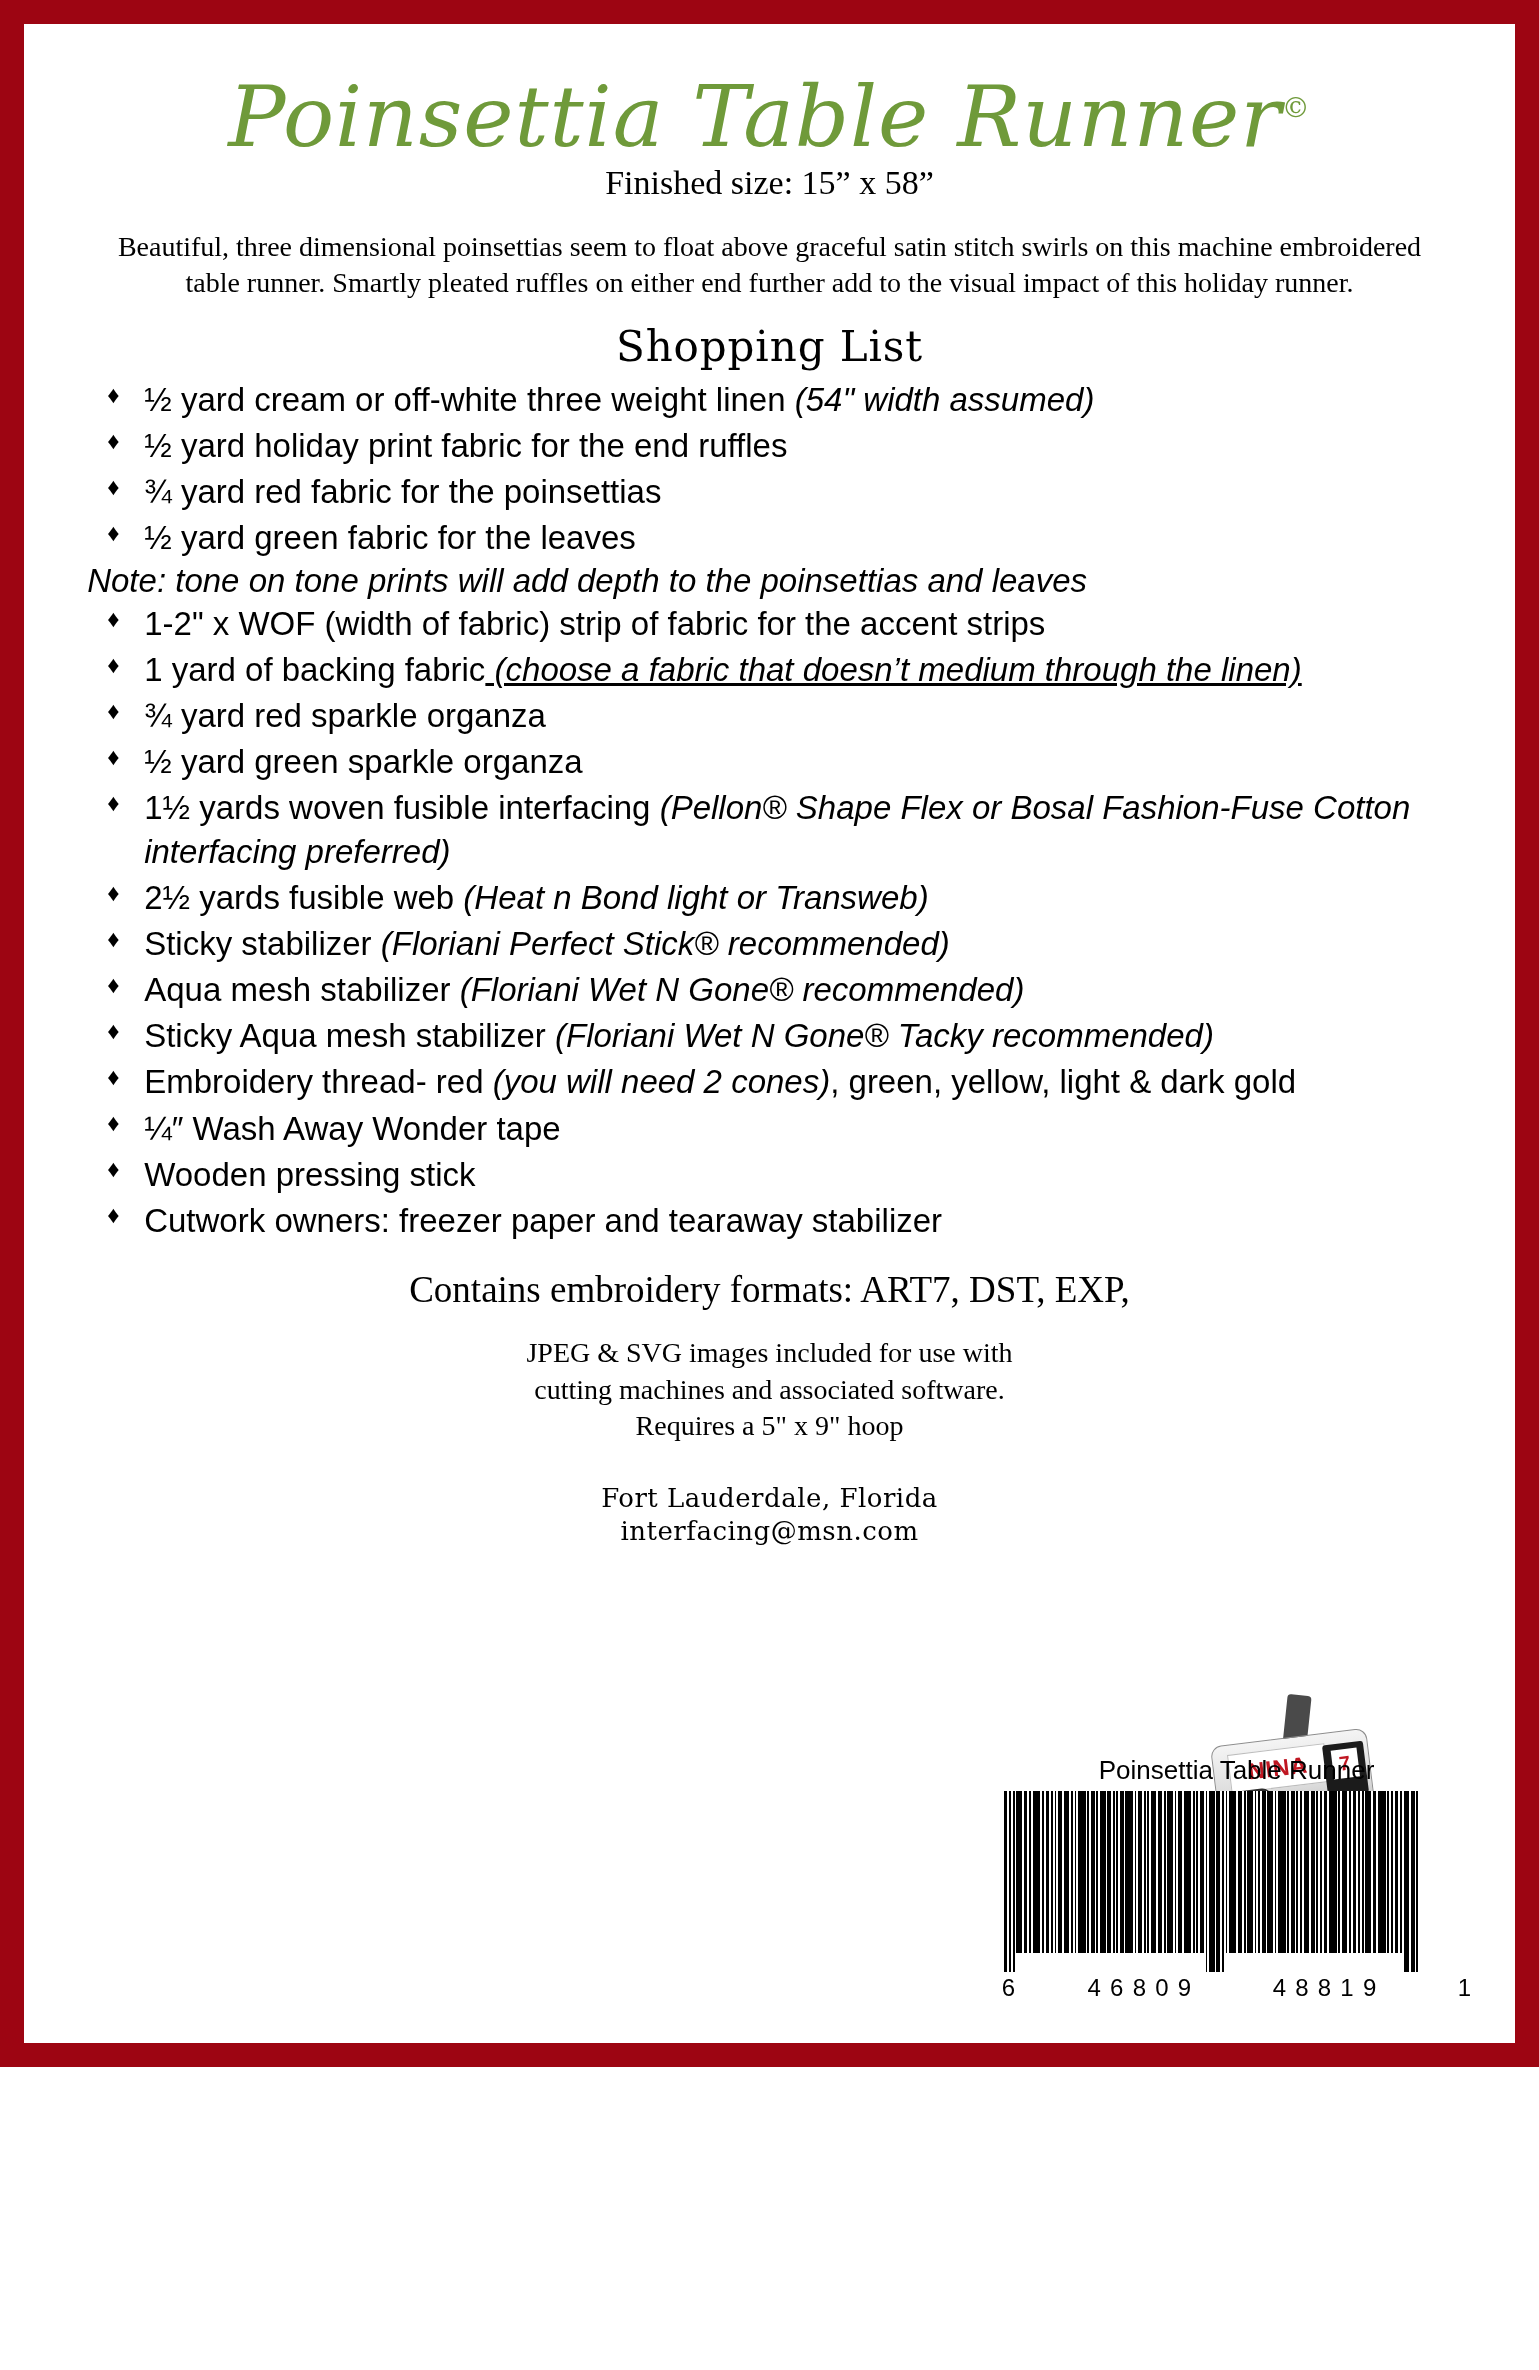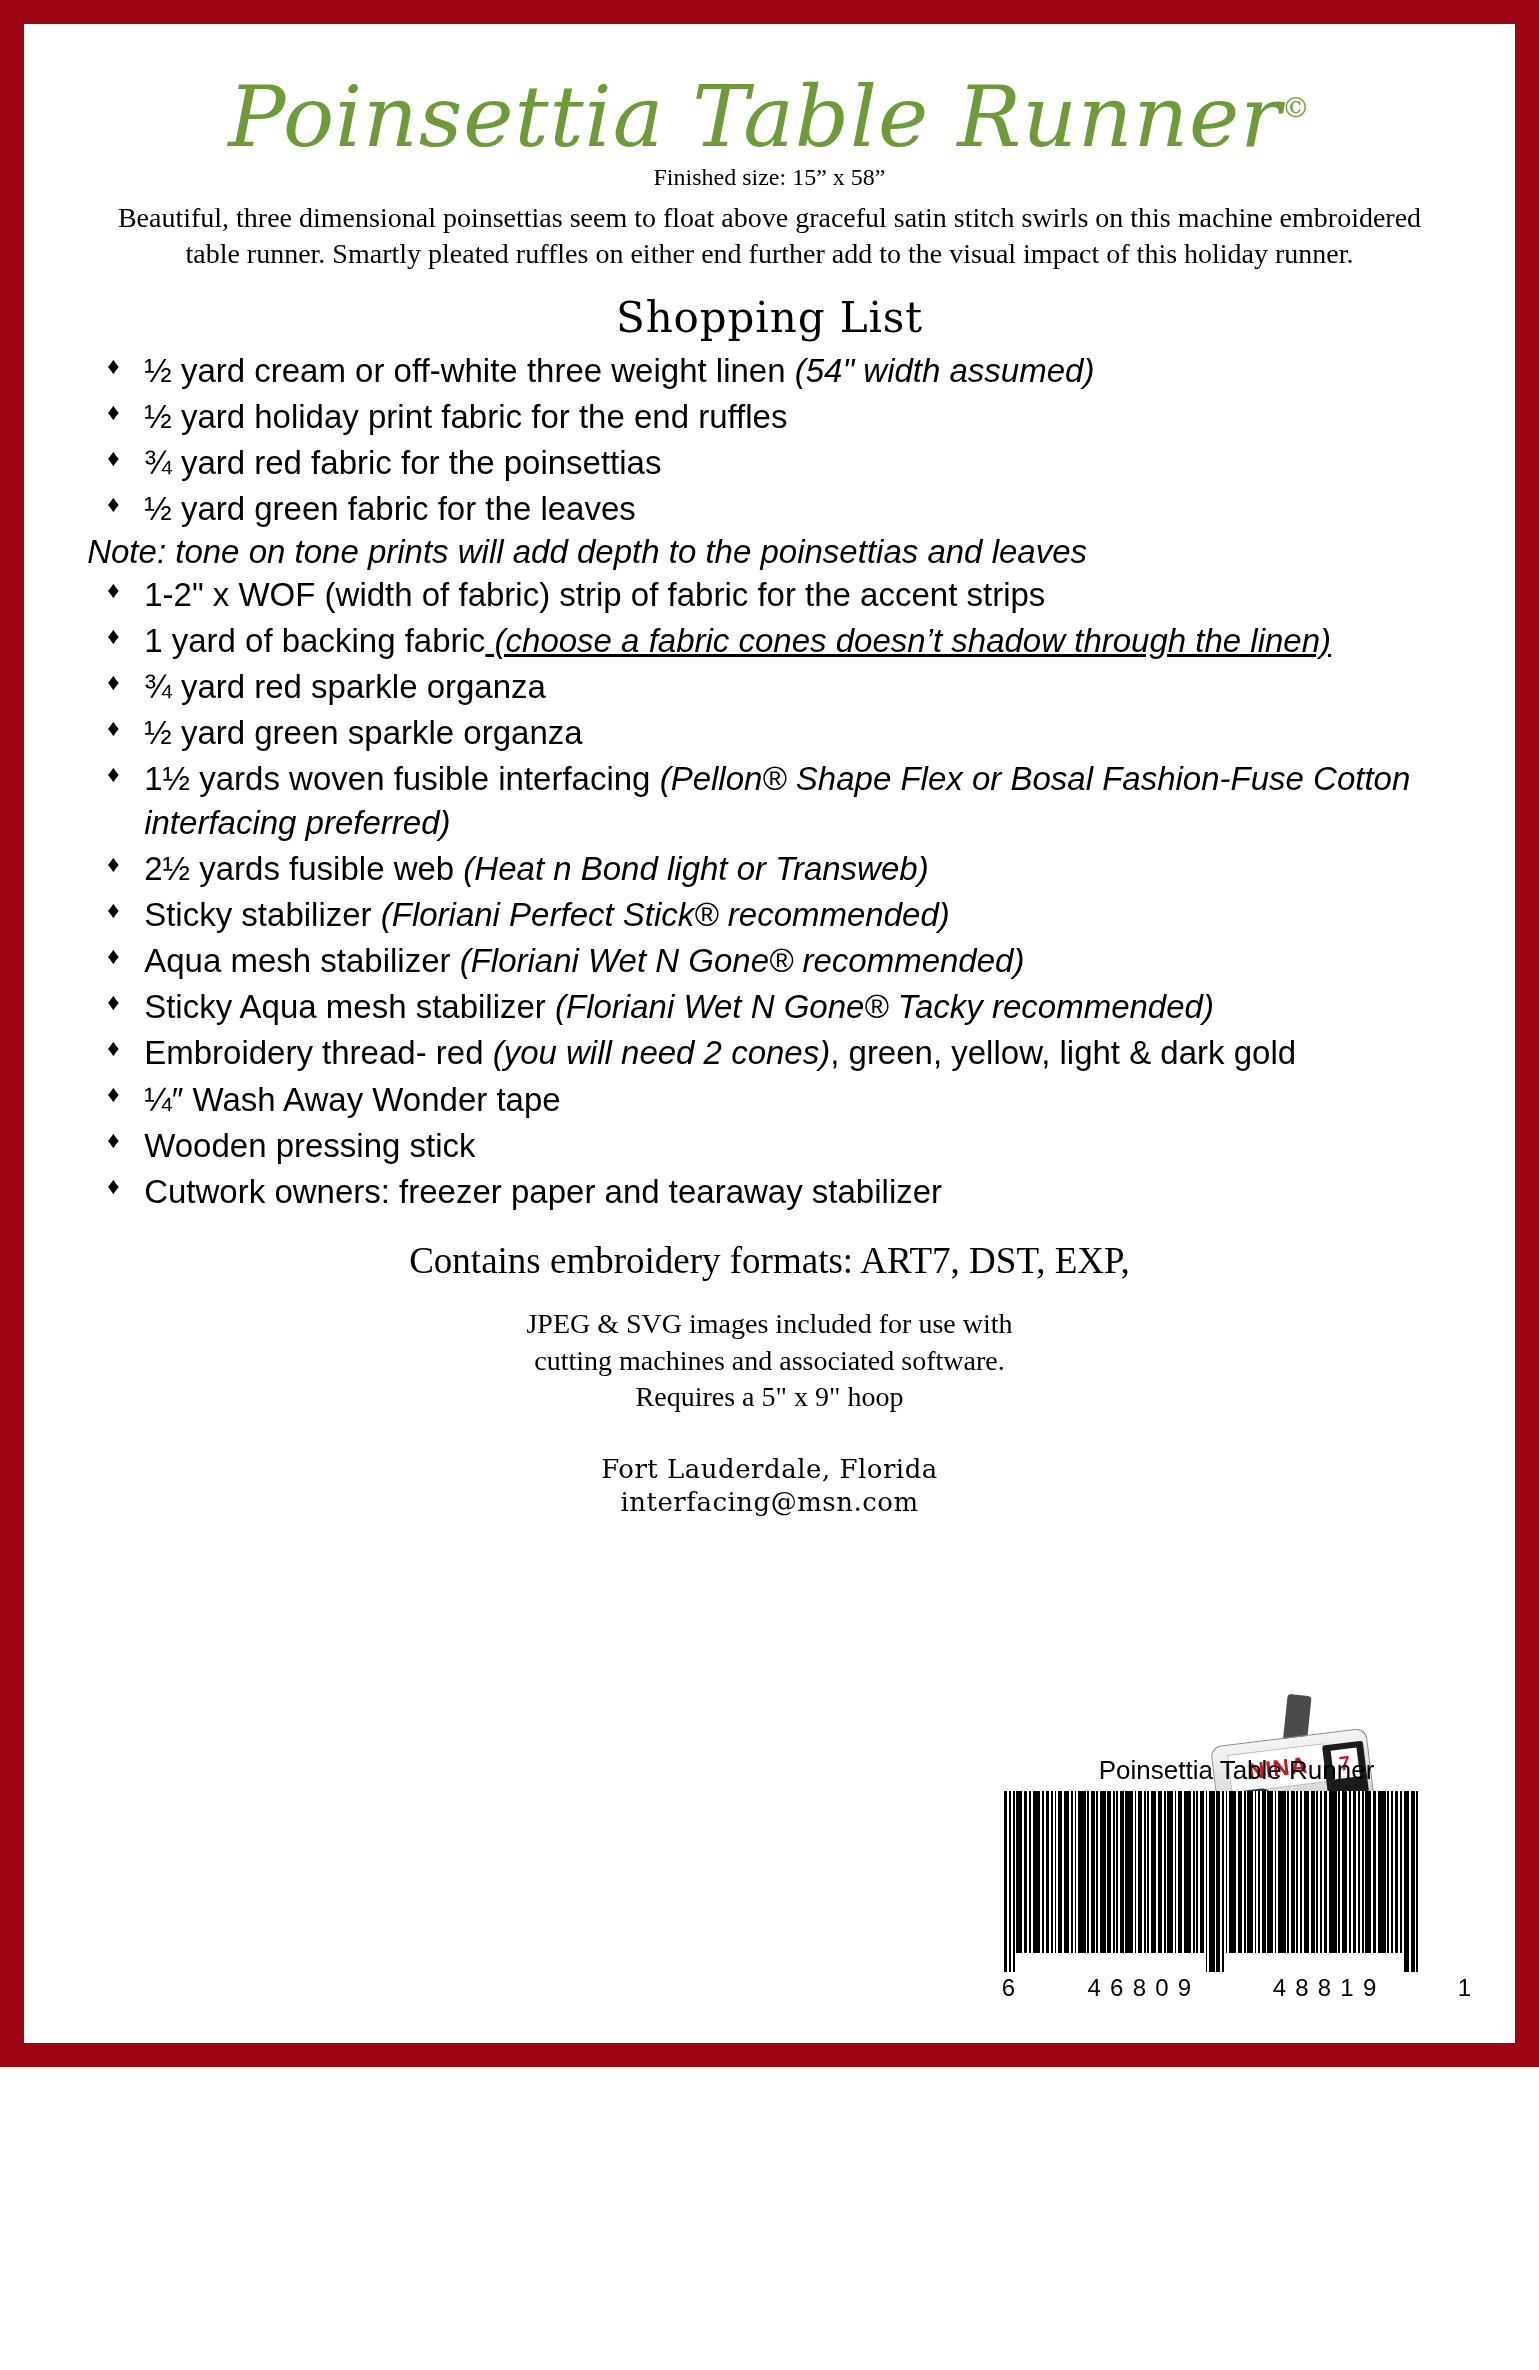--- a/index.html
+++ b/index.html
@@ -42,23 +42,23 @@
     font-style: italic;
     margin: 16.6px 0 5.5px 0;
     white-space: nowrap;
   }
   .title .cmark {
     font-size: 28px;
     vertical-align: super;
   }
   .finished {
     text-align: center;
-    font-size: 24px;
+    font-size: 34px;
     font-family: "Liberation Serif", serif;
-    margin-bottom: 9px;
+    margin-bottom: 27px;
   }
   .intro {
     text-align: center;
     font-size: 28px;
     line-height: 1.30;
     margin: 0 39px 7.4px 39px;
   }
 
   
   .shopping-head {
@@ -260,21 +260,21 @@
       <li><span class="bullet">♦</span><span>½ yard cream or off-white three weight linen </span><span class="it">(54" width assumed)</span></li>
       <li><span class="bullet">♦</span><span>½ yard holiday print fabric for the end ruffles</span></li>
       <li><span class="bullet">♦</span><span>¾ yard red fabric for the poinsettias</span></li>
       <li><span class="bullet">♦</span><span>½ yard green fabric for the leaves</span></li>
     </ul>
 
     <div class="note-line">Note:  tone on tone prints will add depth to the poinsettias and leaves</div>
 
     <ul class="list">
       <li><span class="bullet">♦</span><span>1-2" x WOF (width of fabric) strip of fabric for the accent strips</span></li>
-      <li><span class="bullet">♦</span><span>1 yard of backing fabric</span><span class="ul-underline"> (choose a fabric cones doesn’t shadow through the linen)</span></li>
+      <li><span class="bullet">♦</span><span>1 yard of backing fabric</span><span class="ul-underline"> (choose a fabric that doesn’t medium through the linen)</span></li>
       <li><span class="bullet">♦</span><span>¾ yard red sparkle organza</span></li>
       <li><span class="bullet">♦</span><span>½ yard green sparkle organza</span></li>
       <li><span class="bullet">♦</span><span>1½ yards woven fusible interfacing </span><span class="it">(Pellon® Shape Flex or Bosal Fashion-Fuse Cotton interfacing preferred)</span></li>
       <li><span class="bullet">♦</span><span>2½ yards fusible web </span><span class="it">(Heat n Bond light or Transweb)</span></li>
       <li><span class="bullet">♦</span><span>Sticky stabilizer </span><span class="it">(Floriani Perfect Stick® recommended)</span></li>
       <li><span class="bullet">♦</span><span>Aqua mesh stabilizer </span><span class="it">(Floriani Wet N Gone® recommended)</span></li>
       <li><span class="bullet">♦</span><span>Sticky Aqua mesh stabilizer </span><span class="it">(Floriani Wet N Gone® Tacky recommended)</span></li>
       <li><span class="bullet">♦</span><span>Embroidery thread- red </span><span class="it">(you will need 2 cones)</span><span>, green, yellow, light &amp; dark gold</span></li>
       <li><span class="bullet">♦</span><span>¼″ Wash Away Wonder tape</span></li>
       <li><span class="bullet">♦</span><span>Wooden pressing stick</span></li>

